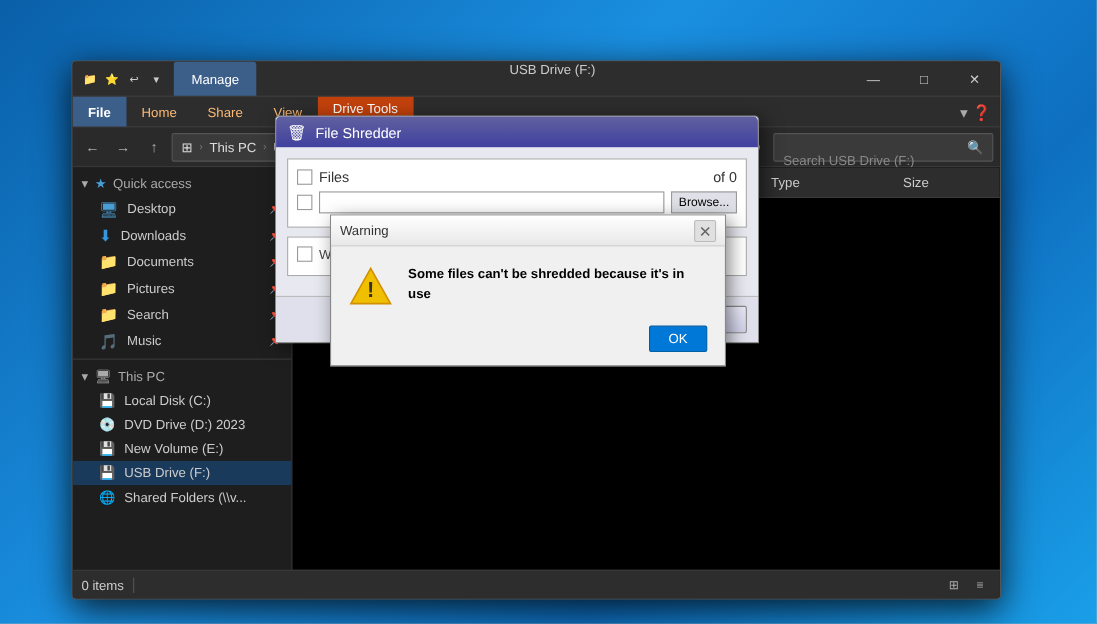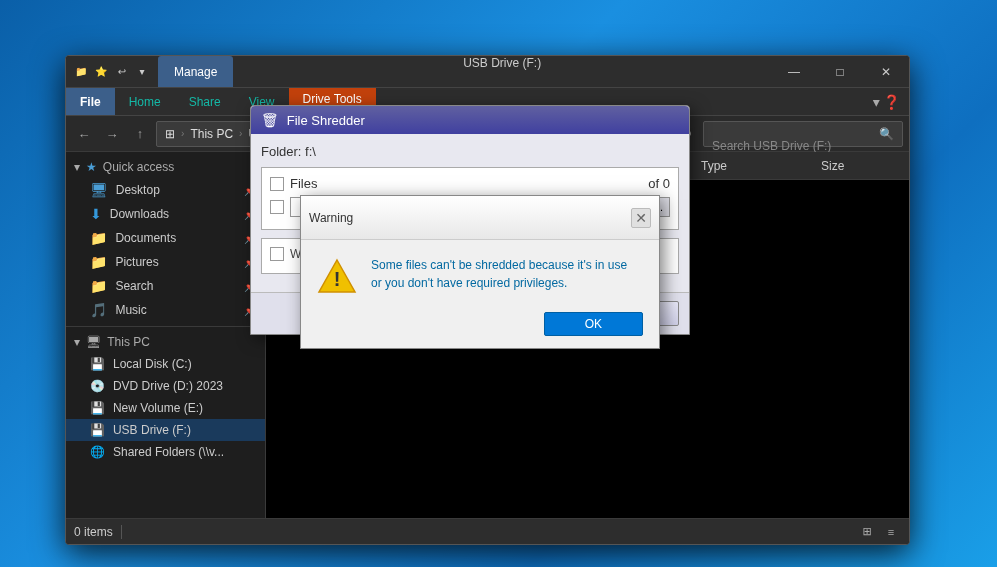--- a/index.html
+++ b/index.html
@@ -104,21 +104,21 @@
       height: 28px;
       flex-shrink: 0;
       border-bottom: 1px solid #444;
     }
     .ribbon-tab {
       padding: 0 14px;
       height: 100%;
       display: flex;
       align-items: center;
       font-size: 12px;
-      color: #14b8a6;
+      color: #fdba74;
       cursor: pointer;
     }
     .ribbon-tab.active {
       background: #c2410c;
       color: #fff;
       border-bottom: 6px solid #0369a1;
     }
     .ribbon-tab-file {
       background: #3c5f8a;
       color: #fff;
@@ -435,21 +435,21 @@
       box-shadow: 4px 4px 16px rgba(0,0,0,0.5);
       z-index: 20;
     }
     .warning-title-bar {
       background: linear-gradient(to bottom, #ffffff 0%, #e8e8e8 100%);
       border-bottom: 1px solid #ccc;
       display: flex;
       align-items: center;
       justify-content: space-between;
       padding: 4px 8px;
-      height: 44px;
+      height: 28px;
     }
     .warning-title {
       font-size: 12px;
       color: #333;
       font-weight: normal;
     }
     .warning-close {
       width: 20px;
       height: 20px;
       display: flex;
@@ -468,30 +468,31 @@
       align-items: flex-start;
       gap: 14px;
     }
     .warning-triangle {
       width: 40px;
       height: 40px;
       flex-shrink: 0;
     }
     .warning-text {
       font-size: 12px;
-      color: #0369a1;
+      color: #000000;
       line-height: 1.5;
+      font-weight: bold;
     }
     .warning-buttons {
       display: flex;
       justify-content: flex-end;
       padding: 8px 16px 12px 16px;
     }
     .warning-ok-btn {
-      padding: 4px 40px;
+      padding: 4px 17px;
       background: #0078d7;
       color: #fff;
       border: 1px solid #005fa3;
       border-radius: 2px;
       font-size: 12px;
       cursor: pointer;
     }
   </style>
 </head>
 <body>
@@ -643,23 +644,20 @@
     </div>
   </div>
 </div>
 
 <div class="file-shredder">
   <div class="shredder-title">
     <span class="shredder-title-icon">🗑</span>
     <span>File Shredder</span>
   </div>
   <div class="shredder-body">
-    <div class="shredder-folder-row">
-      <span>Folder: f:\</span>
-    </div>
     <div class="shredder-section">
       <div class="shredder-section-header">
         <span class="shredder-checkbox"></span>
         <span>Files</span>
         <span style="margin-left:auto;">of 0</span>
       </div>
       <div class="shredder-row">
         <span class="shredder-checkbox"></span>
         <input class="shredder-input" readonly="" style="">
         <button class="shredder-small-btn">Browse...</button>
@@ -683,19 +681,18 @@
     <span class="warning-title">Warning</span>
     <div class="warning-close">✕</div>
   </div>
   <div class="warning-body">
     <svg class="warning-triangle" viewBox="0 0 40 40">
       <polygon points="20,4 38,36 2,36" fill="#f0c000" stroke="#d09000" stroke-width="1.5"></polygon>
       <text x="20" y="30" text-anchor="middle" font-size="20" font-weight="bold" fill="#333">!</text>
     </svg>
     <div class="warning-text">
       <div>Some files can't be shredded because it's in use</div>
-      <div>or you don't have required privileges.</div>
     </div>
   </div>
   <div class="warning-buttons">
     <button class="warning-ok-btn">OK</button>
   </div>
 </div>
 
 </body></html>

